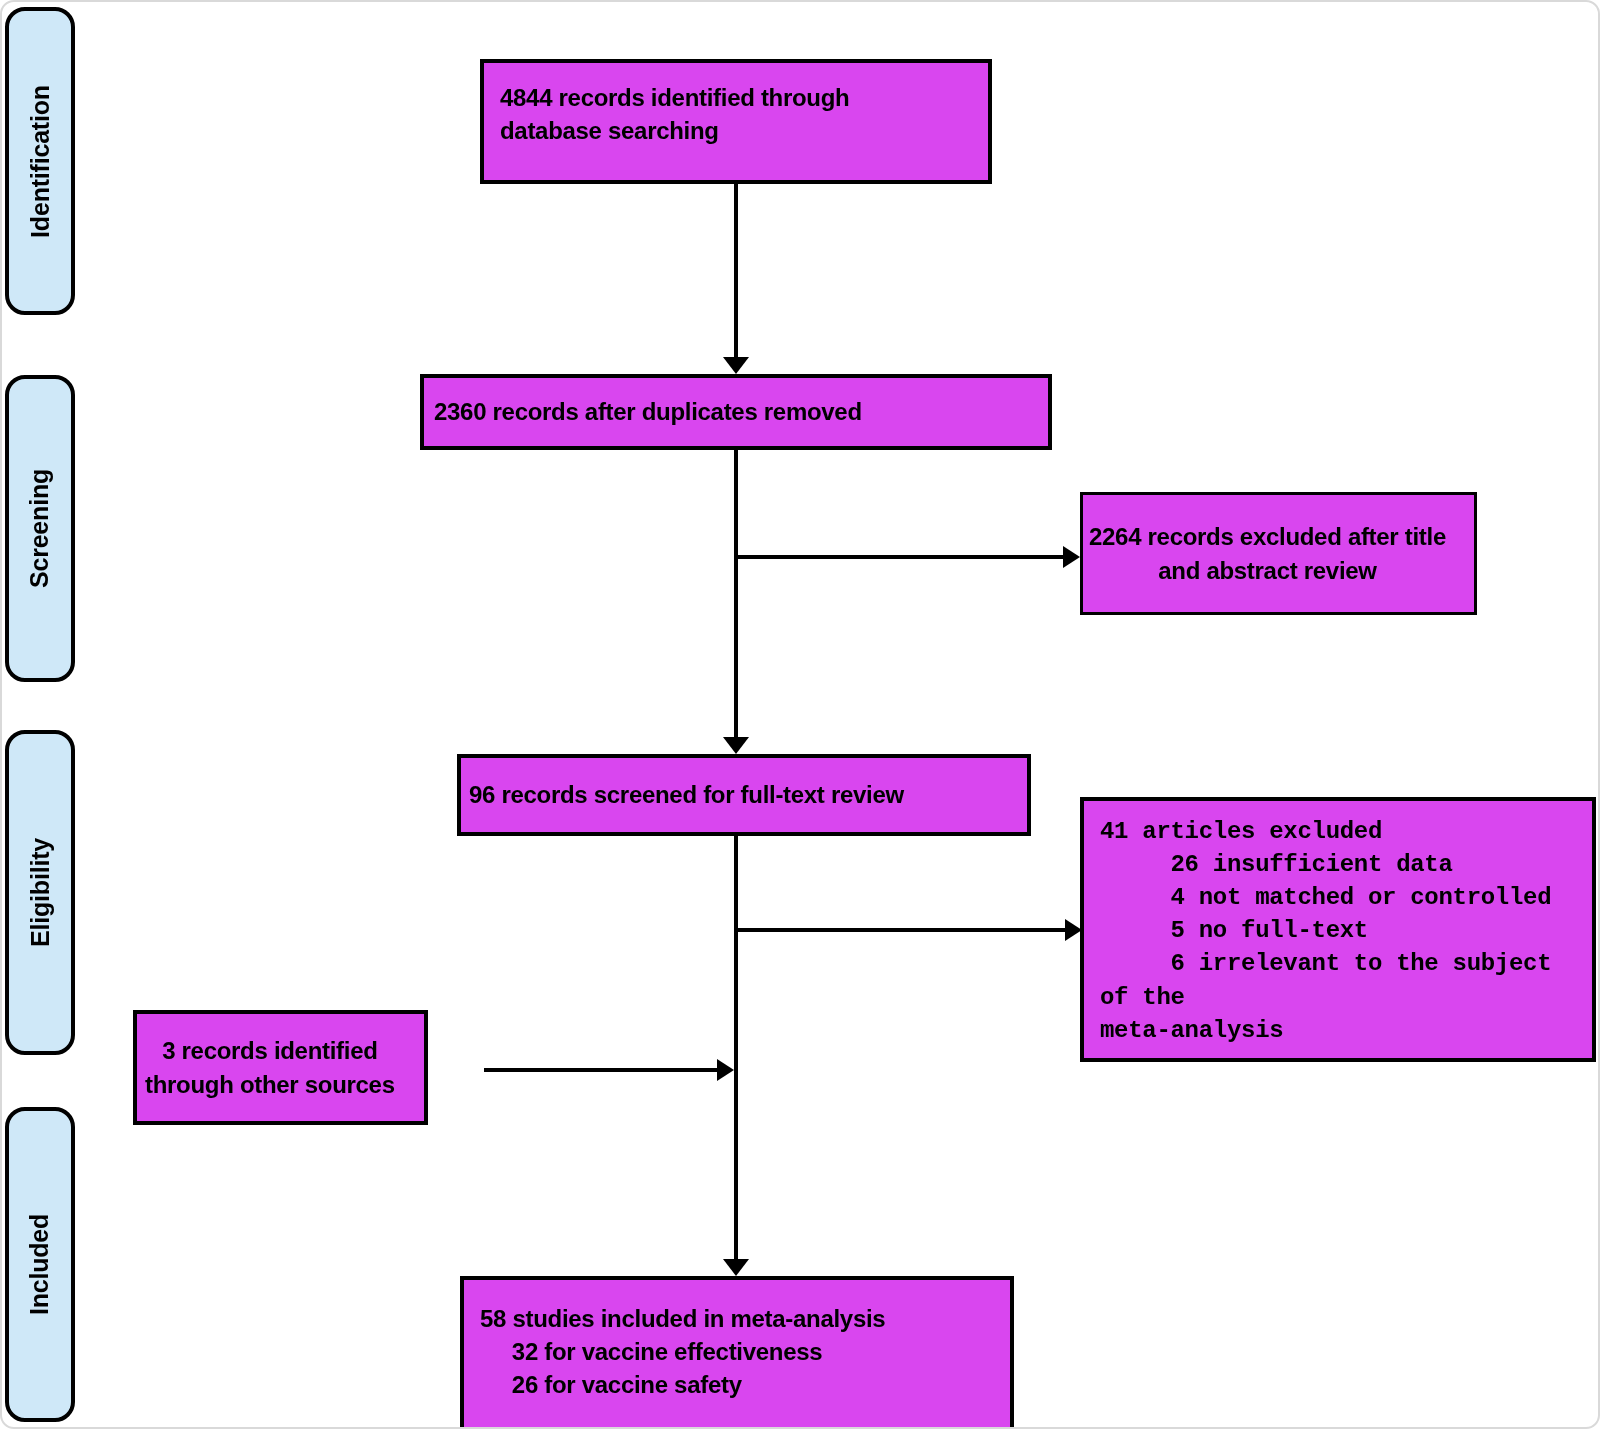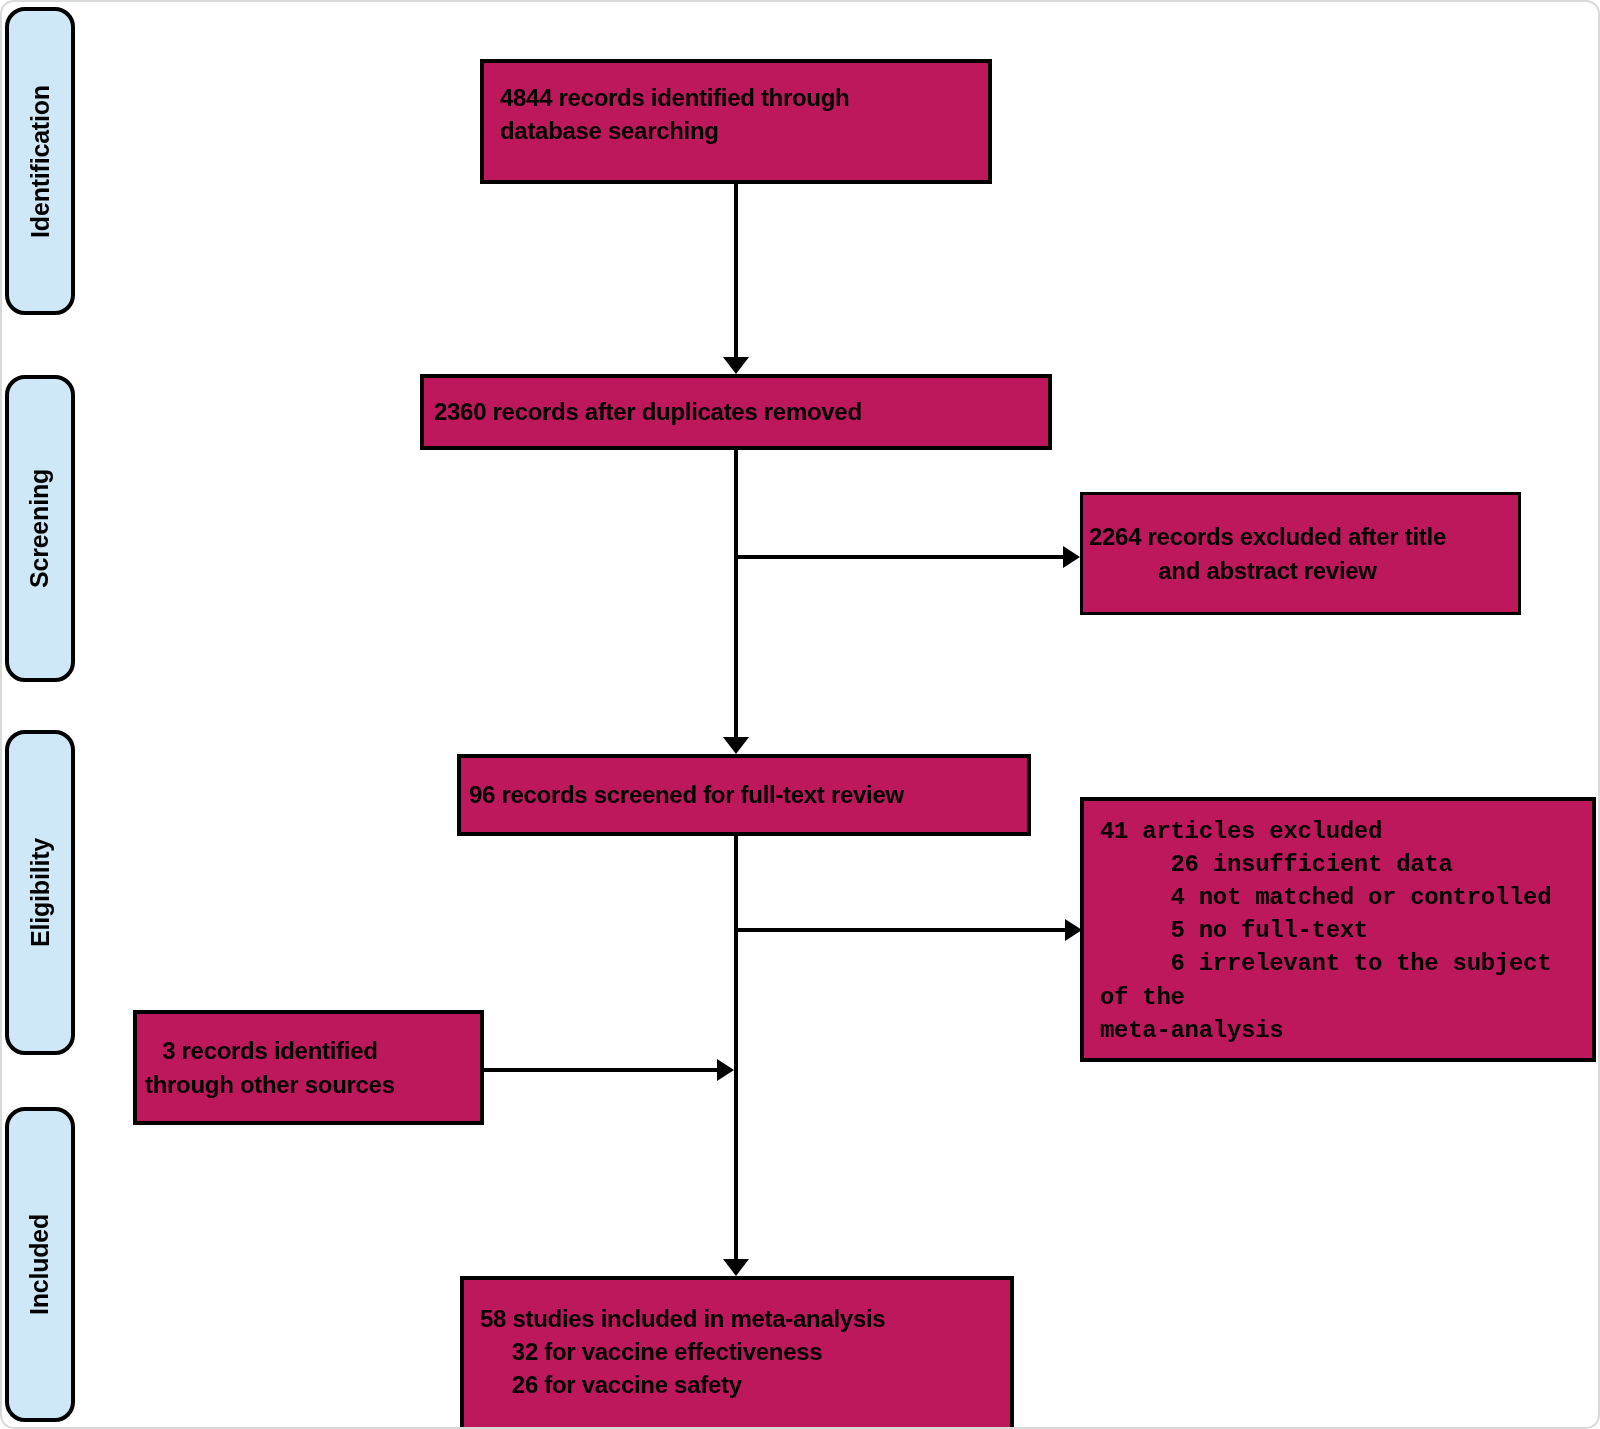--- a/index.html
+++ b/index.html
@@ -38,21 +38,21 @@
     white-space: nowrap;
     font-size: 25px;
     font-weight: bold;
     letter-spacing: -0.2px;
   }
 
   
   .fbox {
     position: absolute;
     box-sizing: border-box;
-    background: #be185d;
+    background: #d946ef;
     border: 4px solid #000000;
     display: flex;
   }
   .fbox .box-text {
     font-size: 24px;
     font-weight: bold;
     line-height: 1.38;
     letter-spacing: -0.3px;
     white-space: pre-wrap;
   }
@@ -107,39 +107,39 @@
 
   <div class="fbox left-text" style="left:478px;top:57px;width:512px;height:125px;padding:18px 16px;">
     <span class="box-text">4844 records identified through
 database searching</span>
   </div>
 
   <div class="fbox center-text" style="left:418px;top:372px;width:632px;height:76px;padding:4px 10px;">
     <span class="box-text">2360 records after duplicates removed</span>
   </div>
 
-  <div class="fbox center-text" style="left:1078px;top:490px;width:441px;height:123px;padding:4px 6px;border-width:3px;">
+  <div class="fbox center-text" style="left:1078px;top:490px;width:397px;height:123px;padding:4px 6px;border-width:3px;">
     <span class="box-text">2264 records excluded after title
 and abstract review</span>
   </div>
 
   <div class="fbox center-text" style="left:447px;top:752px;width:574px;height:82px;padding:4px 8px;margin-left:8px;">
     <span class="box-text">96 records screened for full-text review</span>
   </div>
 
   <div class="fbox left-text" style="left:1078px;top:795px;width:516px;height:265px;padding:14px 16px;font-family:Liberation Mono, monospace;">
     <span class="box-text">41 articles excluded
      26 insufficient data
      4 not matched or controlled
      5 no full-text
      6 irrelevant to the subject of the
 meta-analysis</span>
   </div>
 
-  <div class="fbox center-text" style="left:131px;top:1008px;width:351px;height:115px;padding:4px 8px;">
+  <div class="fbox center-text" style="left:131px;top:1008px;width:295px;height:115px;padding:4px 8px;">
     <span class="box-text">3 records identified
 through other sources</span>
   </div>
 
   <div class="fbox left-text" style="left:458px;top:1274px;width:554px;height:170px;padding:22px 16px;">
     <span class="box-text">58 studies included in meta-analysis
      32 for vaccine effectiveness
      26 for vaccine safety</span>
   </div>
 

